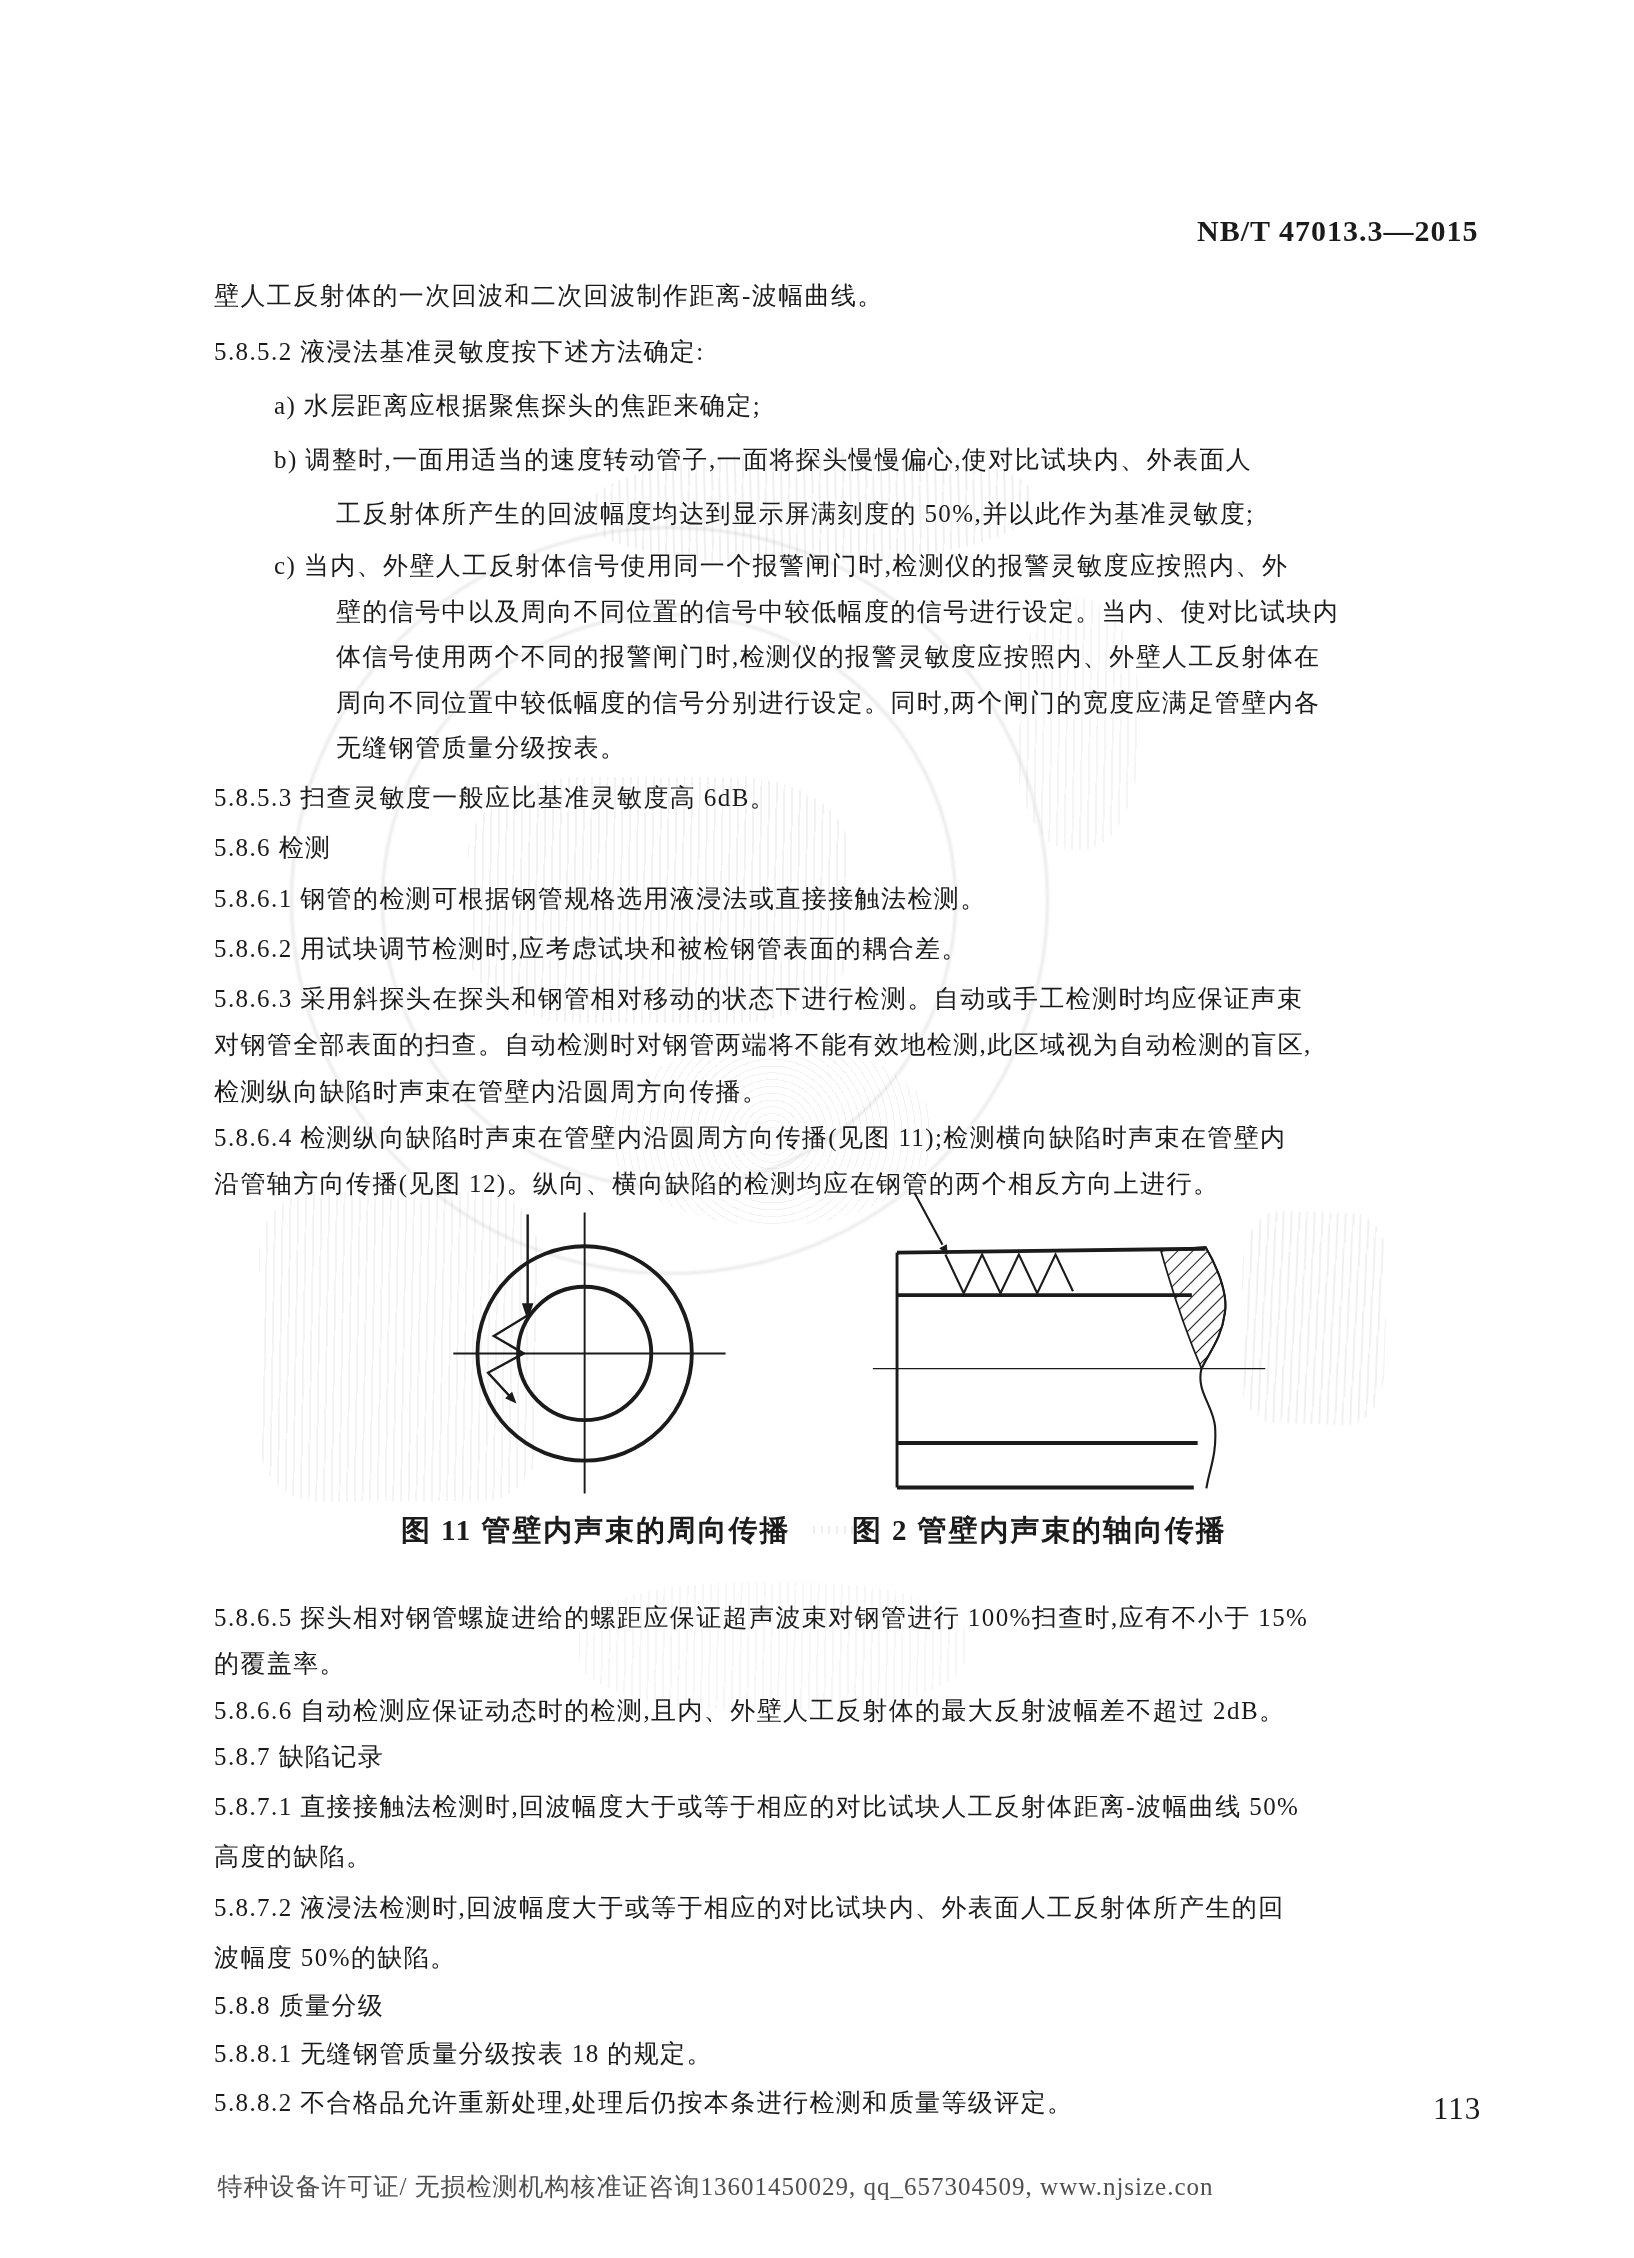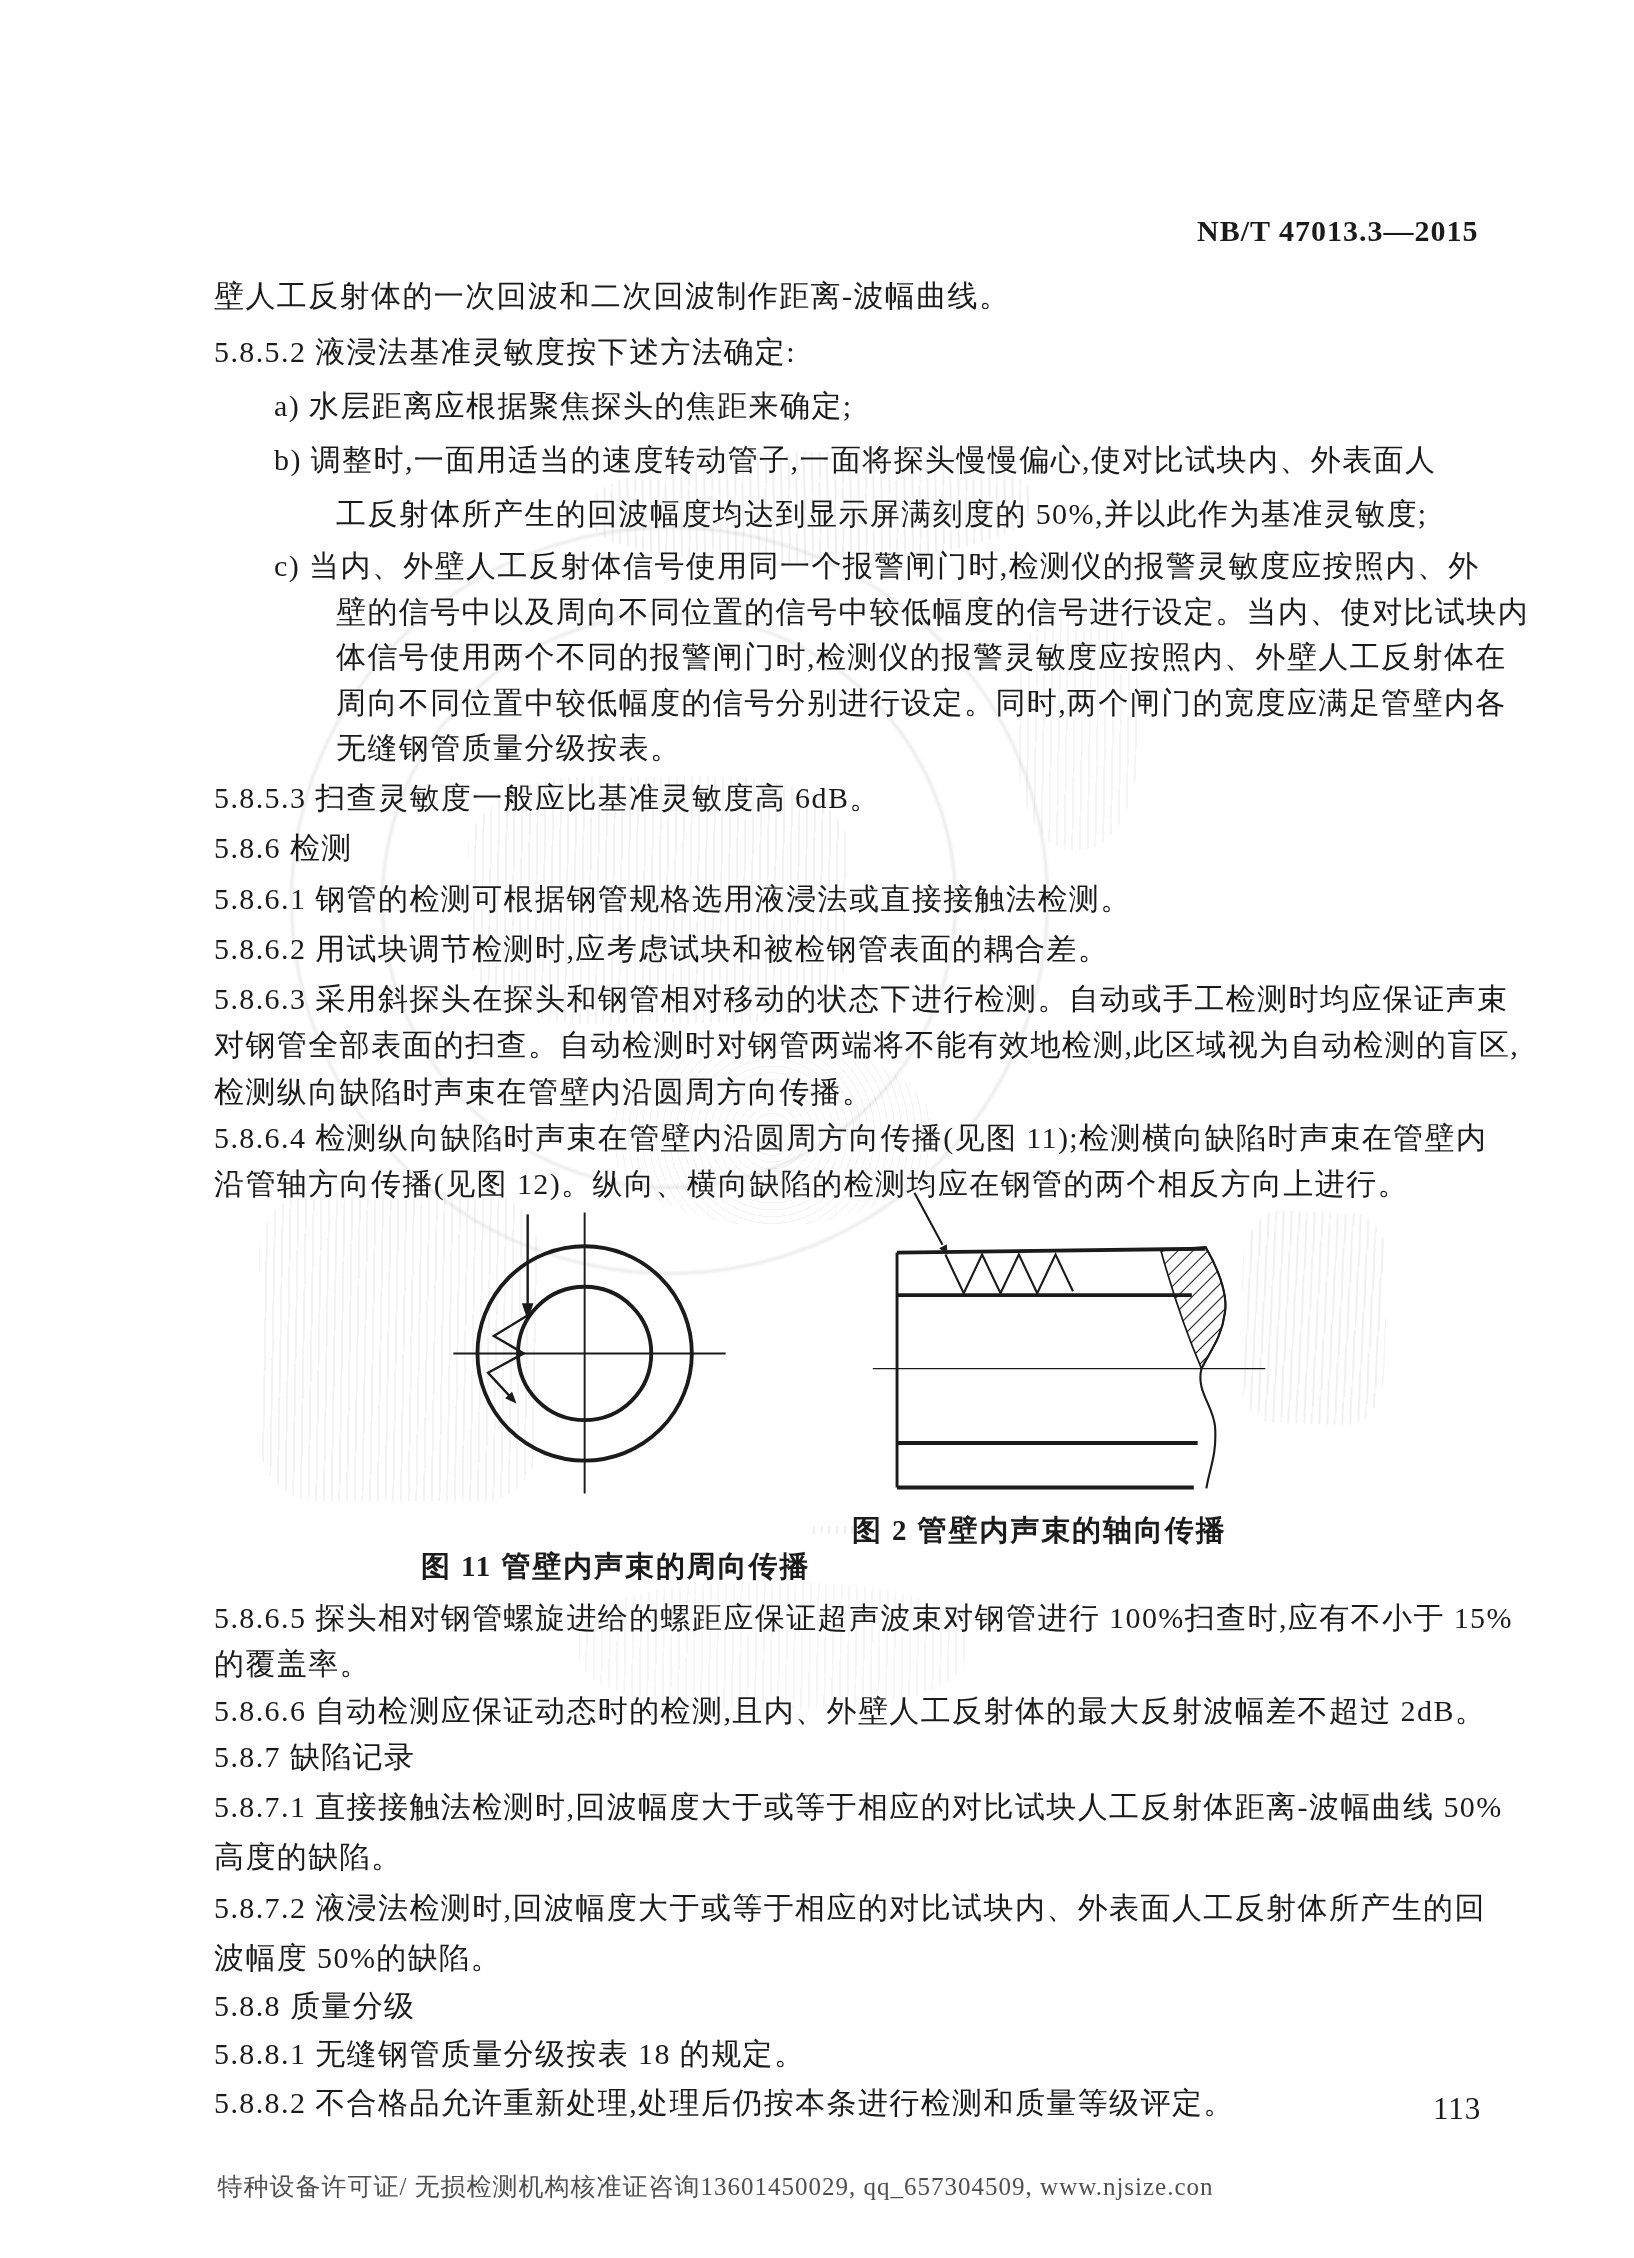--- a/index.html
+++ b/index.html
@@ -6,30 +6,30 @@
   body{
     width:1635px;height:2258px;position:relative;background:#ffffff;
     font-family:"Liberation Serif","DejaVu Serif",serif;color:#1b1b1b;
     overflow:hidden;
   }
   .page-header{
     position:absolute;top:214px;left:1197px;width:241px;
     font-size:30px;font-weight:600;letter-spacing:1px;white-space:nowrap;
   }
   .ln{
-    position:absolute;left:214px;font-size:30px;letter-spacing:1.4px;
+    position:absolute;left:214px;font-size:25px;letter-spacing:1.4px;
     white-space:nowrap;line-height:39px;
   }
   .ln.l1{left:274px;}
   .ln.l2{left:336px;}
   .fig-caption{
     position:absolute;top:1511px;font-size:29px;font-weight:700;
     letter-spacing:1.9px;white-space:nowrap;
   }
-  #cap11{left:421px;margin-top:36px;}
+  #cap11{left:401px;}
   #cap12{left:852px;}
   .page-number{
     position:absolute;top:2091px;left:1433px;font-size:31px;letter-spacing:1px;
   }
   .page-footer{
     position:absolute;top:2170px;left:0;width:1431px;text-align:center;
     font-size:25px;color:#4f4f4f;letter-spacing:1px;filter:blur(0.4px);
     white-space:nowrap;
   }
   svg{position:absolute;}

